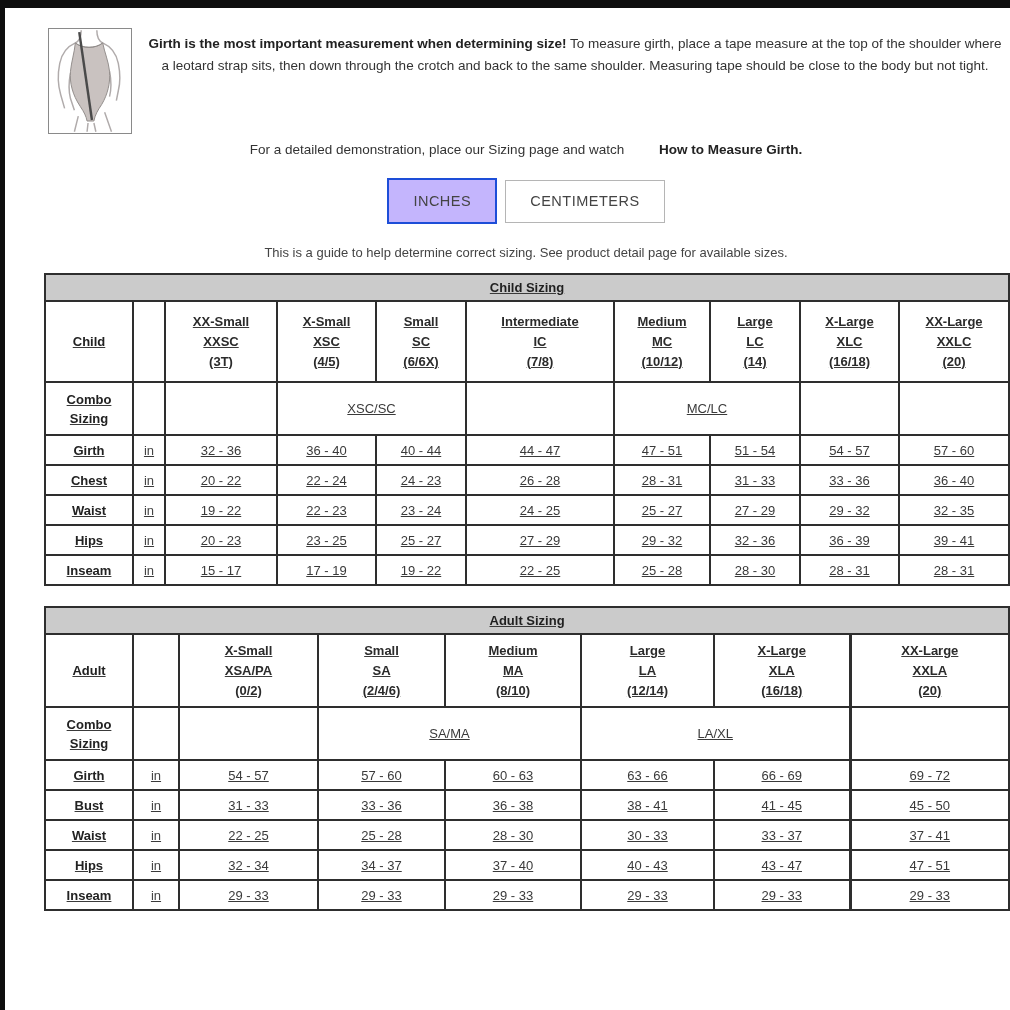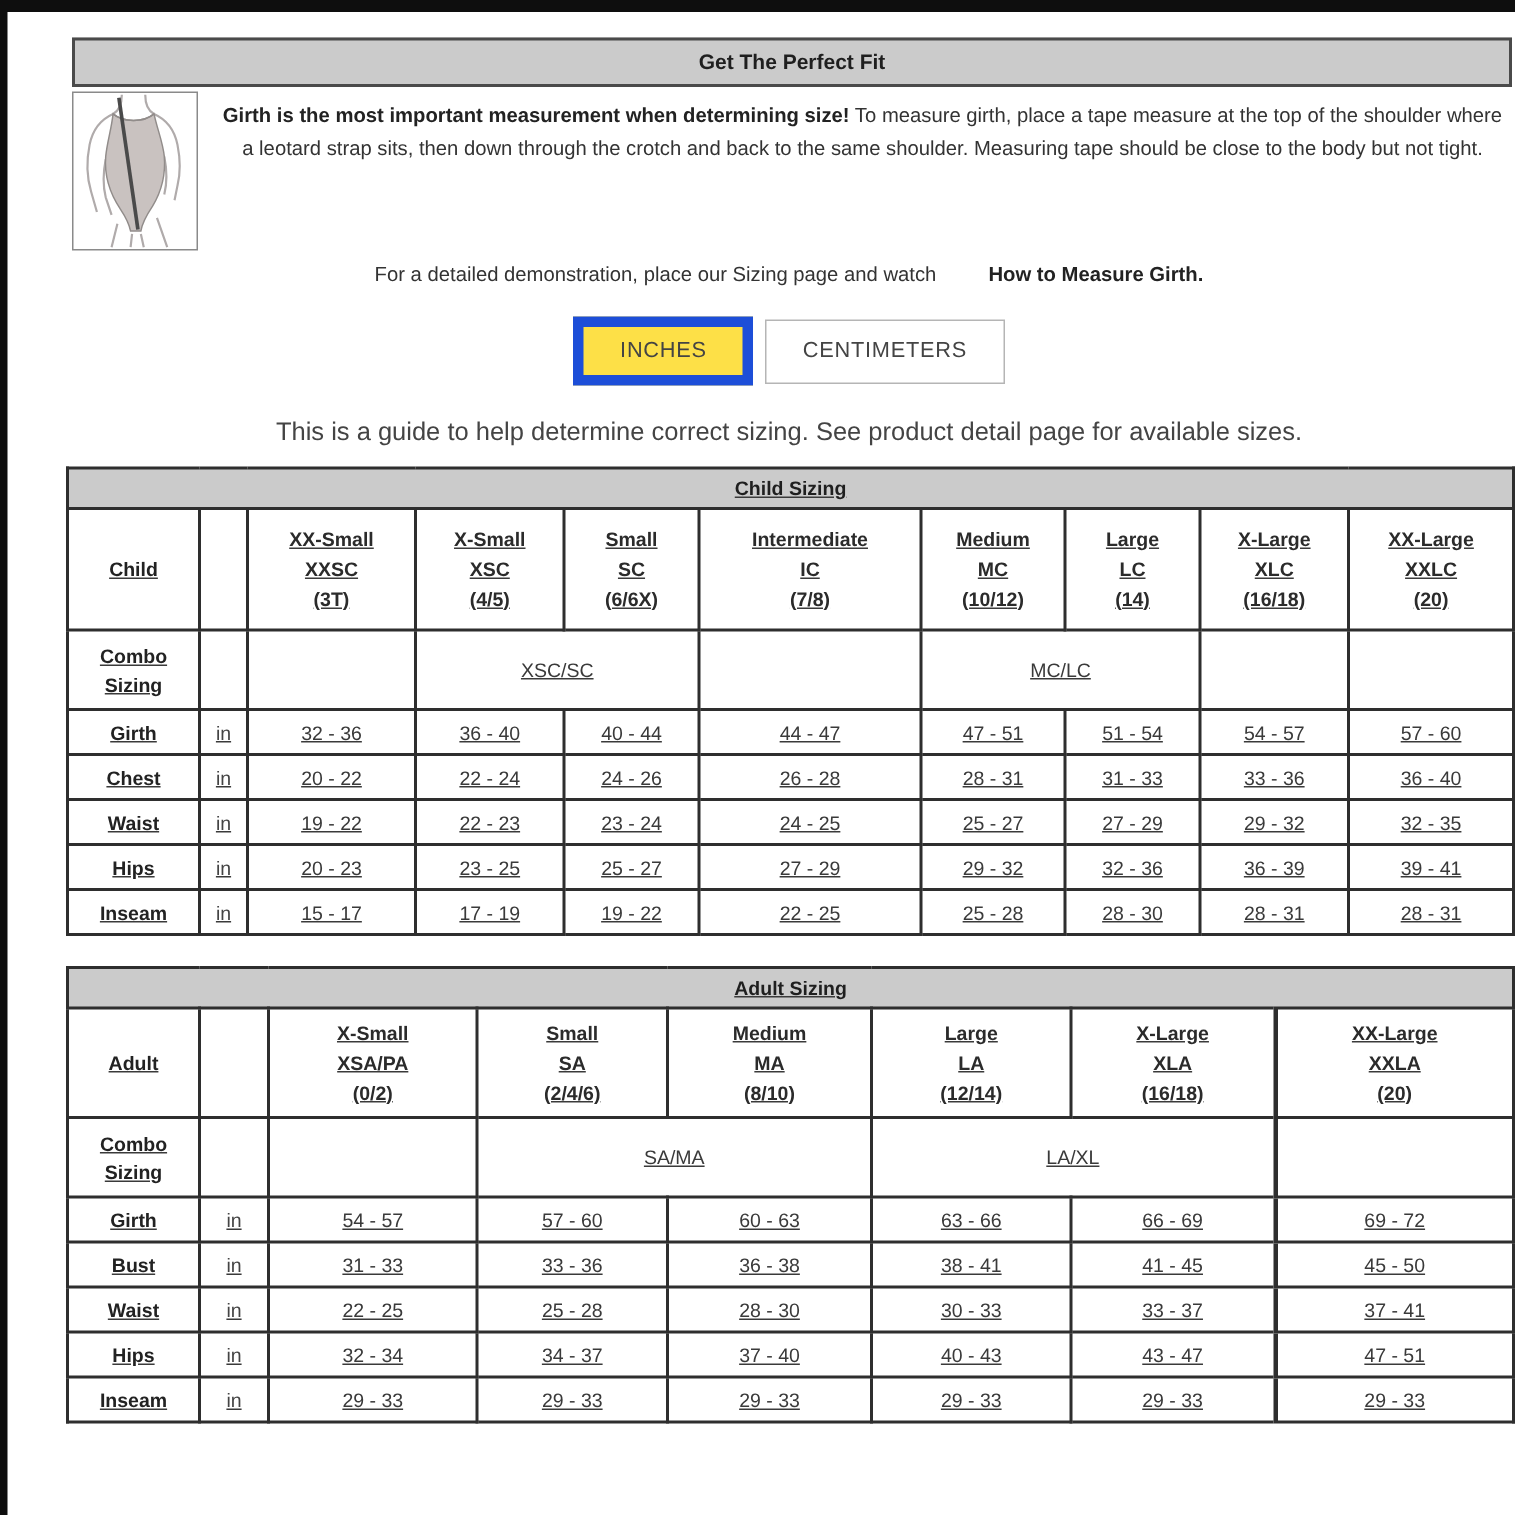--- a/index.html
+++ b/index.html
@@ -30,23 +30,23 @@
 
   .demo-line { text-align:center; font-size:13.5px; color:#333; margin:8px 0 0; }
   .demo-line b { color:#222;margin-left:31px; }
 
   .unit-toggle { display:flex; justify-content:center; align-items:center; gap:8px; margin-top:21px; }
   .btn {
     font-family:"Liberation Sans", sans-serif; font-size:14.5px; color:#444;
     height:43px; padding:0 24px; background:#ffffff;
     border:1px solid #b5b5b5; cursor:pointer; letter-spacing:0.5px;
   }
-  .btn.selected { border:7px solid #1d4ed8; background:#fde047; height:46px;text-align:right; }
-
-  .guide-note { text-align:center; font-size:17px; color:#444; margin:21px 0 0; }
+  .btn.selected { border:2px solid #1d4ed8; background:#c4b5fd; height:46px;text-align:right; }
+
+  .guide-note { text-align:center; font-size:13px; color:#444; margin:21px 0 0; }
 
   table.sizing {
     border-collapse:collapse; table-layout:fixed; width:964px;
     margin-top:13px; font-size:13px; color:#3a3a3a; text-align:center;text-decoration:underline;
   }
   table.sizing.adult { margin-top:20px;padding-left:28px; }
   .sizing td { border:2px solid #2e2e2e; padding:0 2px; vertical-align:middle; }
   .t-title td {
     background:#cbcbcb; font-weight:bold; font-size:13px; color:#1f1f1f; height:27px;
   }
@@ -61,21 +61,20 @@
   .sizing.adult td.thick { border-left-width:3px; }
 </style>
 </head>
 <body>
 
 <div class="frame-top"></div>
 <div class="frame-left"></div>
 
 <div class="page">
 
-  <div class="title-bar">Get The Perfect Fit</div>
 
   <div class="intro">
     <div class="figure-box">
       <svg width="82" height="104" viewBox="0 0 84 104">
         <path d="M33,0 C33,7 31,11 27,13" fill="none" stroke="#b0abab" stroke-width="1.5"></path>
         <path d="M49,0 C49,7 51,11 55,13" fill="none" stroke="#b0abab" stroke-width="1.5"></path>
         <path d="M27,13 C18,17 13,24 11,34 C9,44 9,56 12,66 L16,80" fill="none" stroke="#b0abab" stroke-width="1.5"></path>
         <path d="M22,44 C20,54 20,62 22,70 L26,82" fill="none" stroke="#b0abab" stroke-width="1.5"></path>
         <path d="M55,13 C64,17 69,24 71,34 C73,44 73,54 71,62 L69,72" fill="none" stroke="#b0abab" stroke-width="1.5"></path>
         <path d="M62,42 C64,52 64,60 62,68" fill="none" stroke="#b0abab" stroke-width="1.5"></path>
@@ -182,21 +181,21 @@
       <td>47 - 51</td>
       <td>51 - 54</td>
       <td>54 - 57</td>
       <td>57 - 60</td>
     </tr>
     <tr class="t-data">
       <td class="lbl">Chest</td>
       <td class="unit">in</td>
       <td>20 - 22</td>
       <td>22 - 24</td>
-      <td>24 - 26</td>
+      <td>24 - 23</td>
       <td>26 - 28</td>
       <td>28 - 31</td>
       <td>31 - 33</td>
       <td>33 - 36</td>
       <td>36 - 40</td>
     </tr>
     <tr class="t-data">
       <td class="lbl">Waist</td>
       <td class="unit">in</td>
       <td>19 - 22</td>

